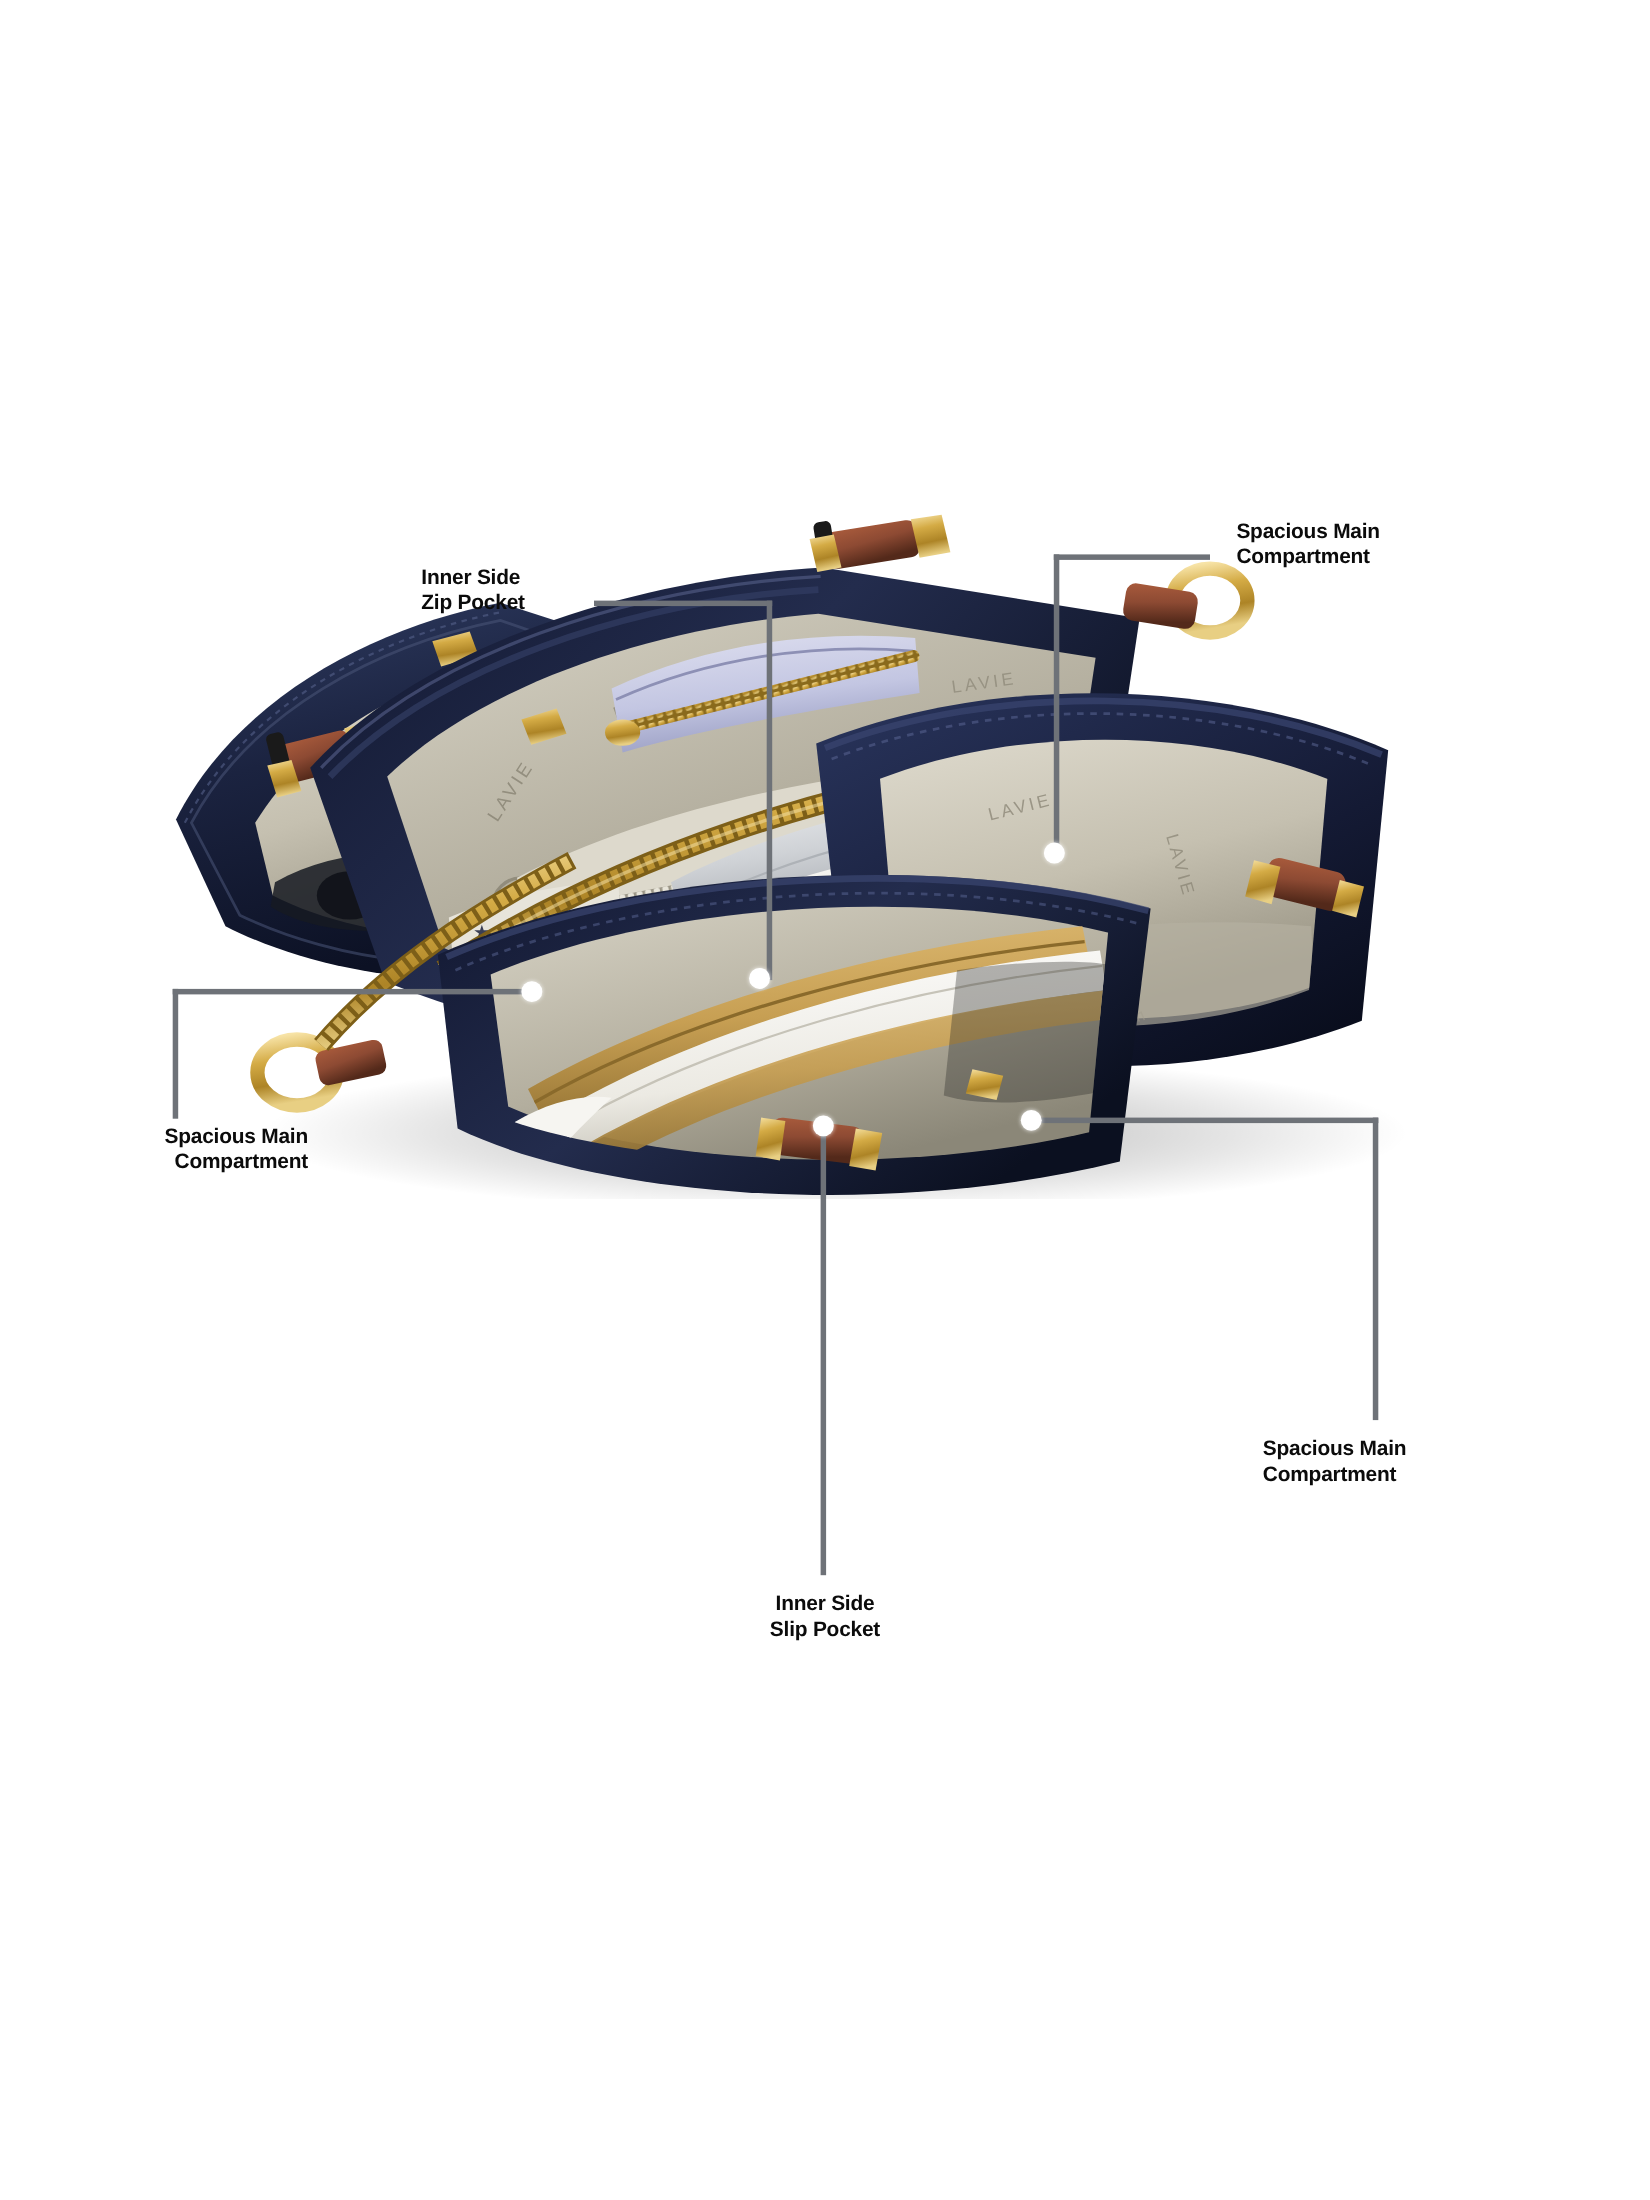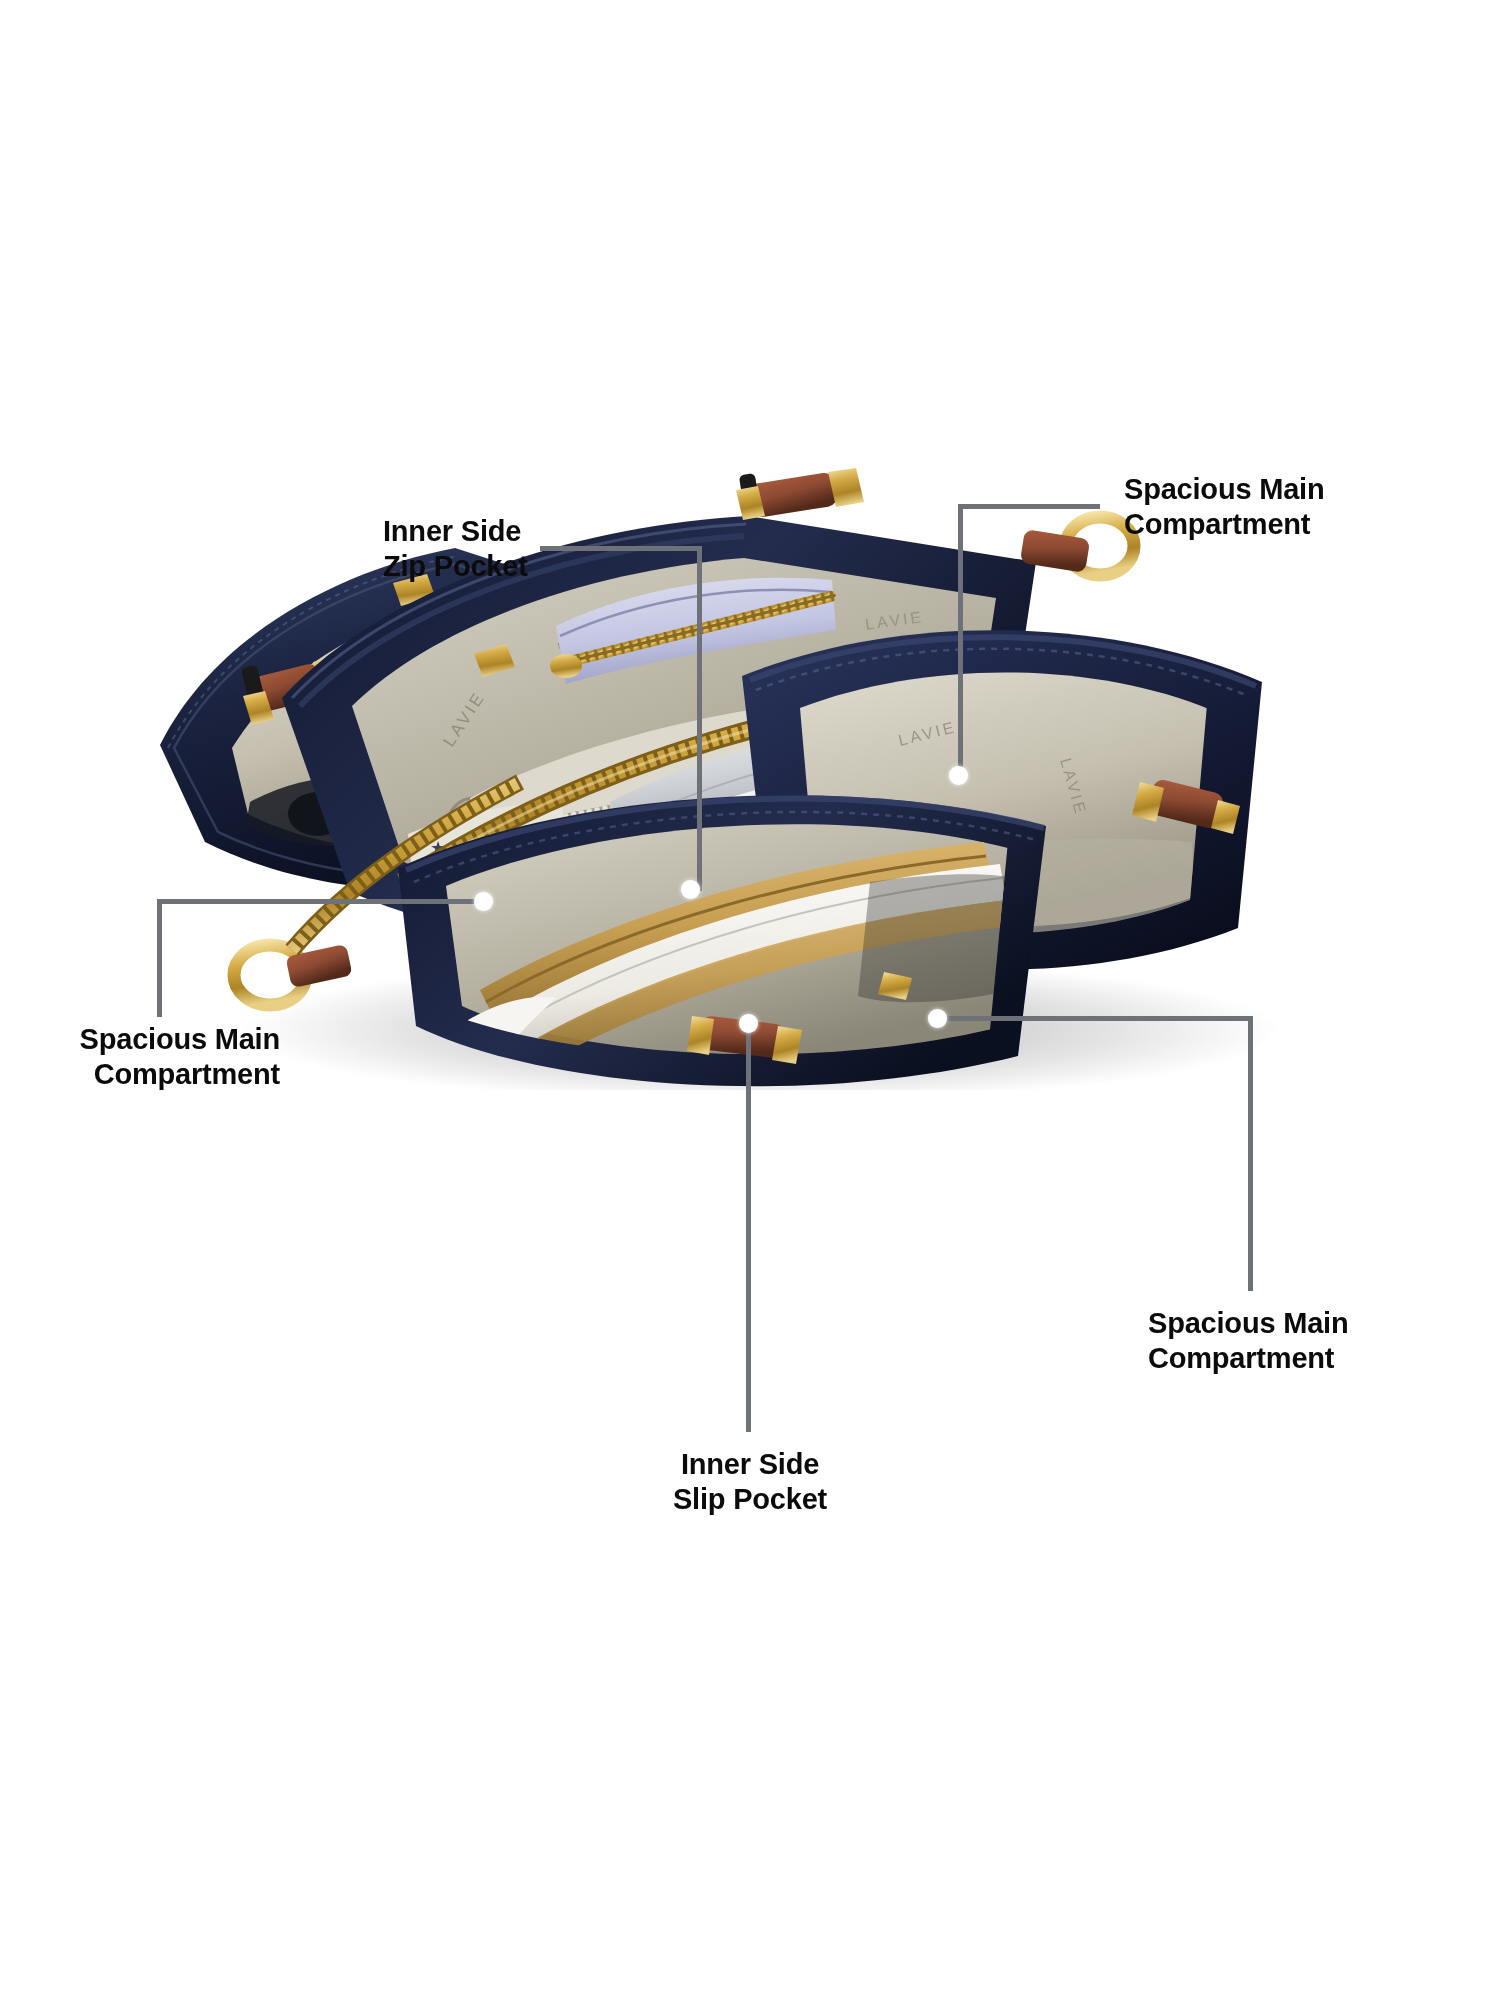--- a/index.html
+++ b/index.html
@@ -2,21 +2,21 @@
 <html><head>
 <meta charset="utf-8">
 <style>
   html,body{margin:0;padding:0;background:#ffffff;}
   body{width:1500px;height:2000px;position:relative;overflow:hidden;
        font-family:"Liberation Sans","DejaVu Sans",sans-serif;}
   .stage{position:absolute;inset:0;background:#ffffff;}
 
   
   .callout{position:absolute;font-weight:bold;color:#0b0b0b;
-           font-size:29px;line-height:1.22;letter-spacing:-0.2px;white-space:pre-line;}
+           font-size:19px;line-height:1.22;letter-spacing:-0.2px;white-space:pre-line;}
   .callout.r{text-align:right;}
   .callout.l{text-align:left;}
   .callout.c{text-align:center;}
 
   
   .lead{position:absolute;background:#6e7278;}
   .lead.h{height:5px;}
   .lead.v{width:5px;}
   .dot{position:absolute;width:19px;height:19px;border-radius:50%;
        background:#ffffff;box-shadow:0 0 4px rgba(255,255,255,.85);}

